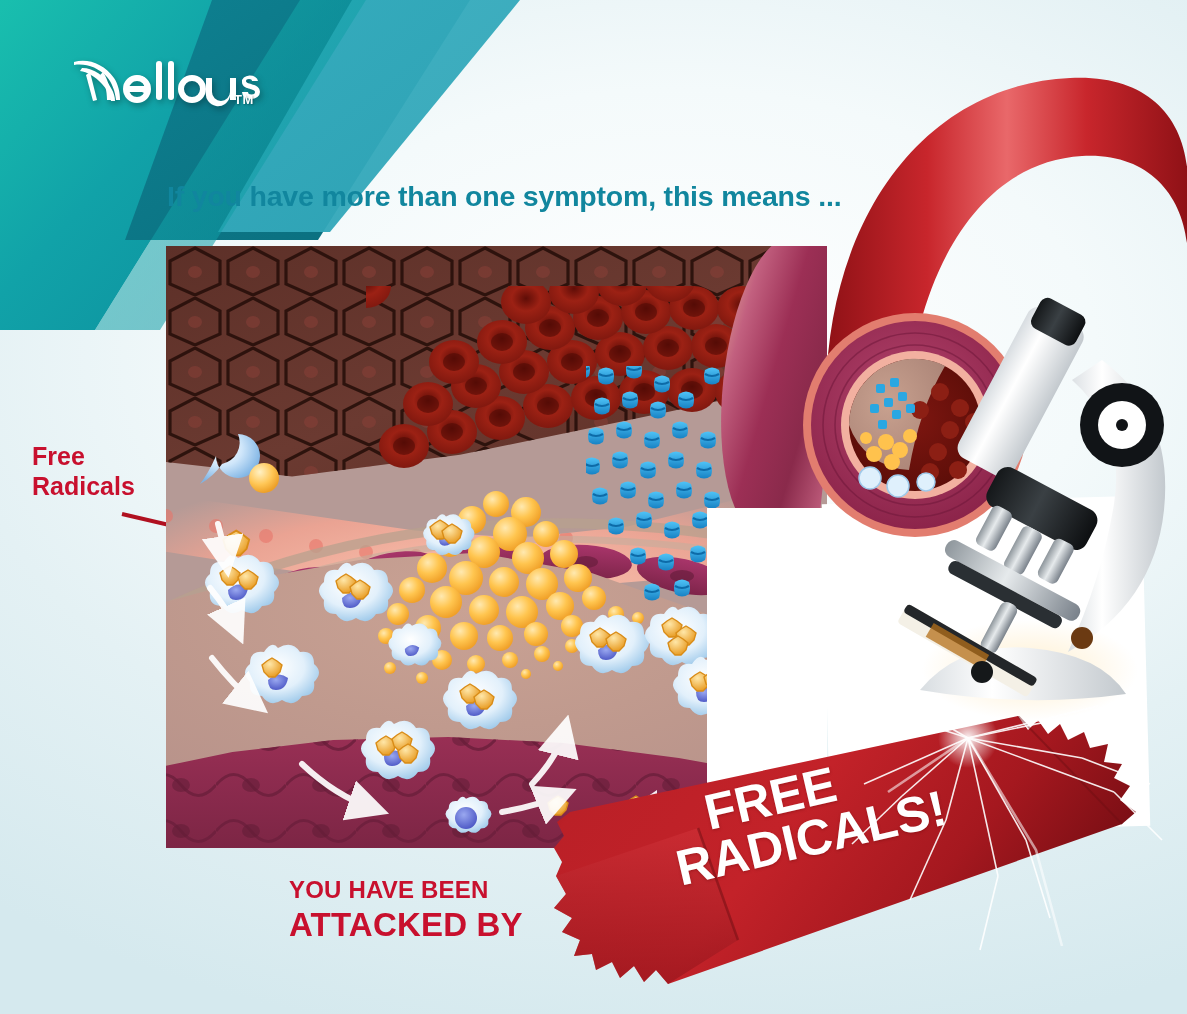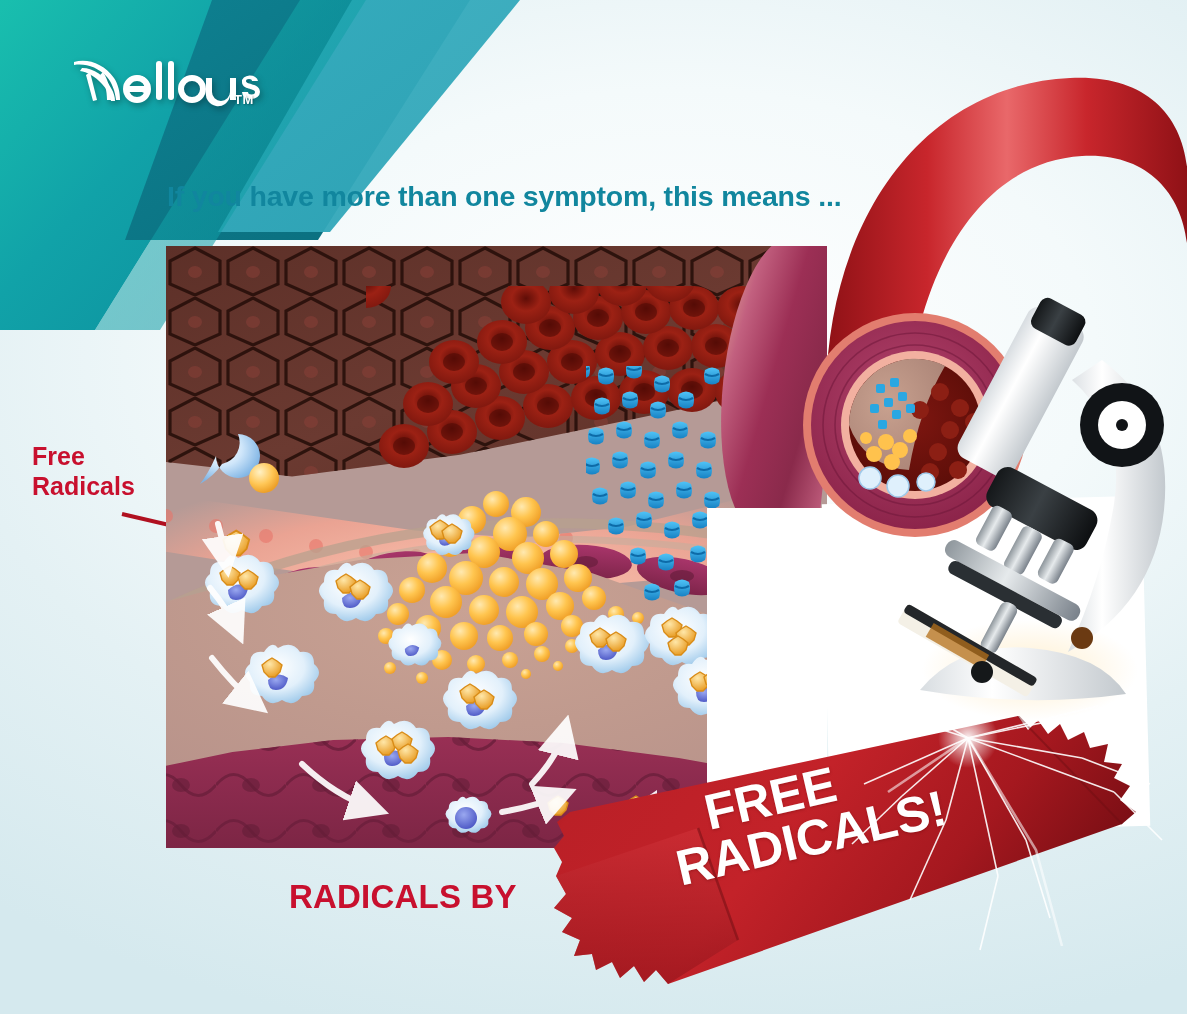--- a/index.html
+++ b/index.html
@@ -736,21 +736,22 @@
     <g transform="rotate(30 110 370)">
       <rect x="28" y="352" width="150" height="22" rx="4" fill="#f4f0e6"></rect>
       <rect x="28" y="352" width="150" height="10" rx="4" fill="#232629"></rect>
       <rect x="60" y="356" width="64" height="16" fill="#b5701a" opacity=".75"></rect>
     </g>
     <circle cx="122" cy="382" r="11" fill="#15181a"></circle>
     <circle cx="222" cy="348" r="11" fill="#6b3a12"></circle>
   </svg>
 
   <div class="caption">
-    <span class="c2">RADICALS BY</span>
+    <span class="c1">YOU HAVE BEEN</span>
+    <span class="c2">ATTACKED BY</span>
   </div>
 
   <svg class="banner" viewBox="0 0 600 290">
     <defs>
       <linearGradient id="bng" x1="0" y1="0" x2="1" y2="0.35">
         <stop offset="0" stop-color="#8e1218"></stop>
         <stop offset="14%" stop-color="#bb2027"></stop>
         <stop offset="48%" stop-color="#c32229"></stop>
         <stop offset="78%" stop-color="#a5181f"></stop>
         <stop offset="100%" stop-color="#7d0f15"></stop>

